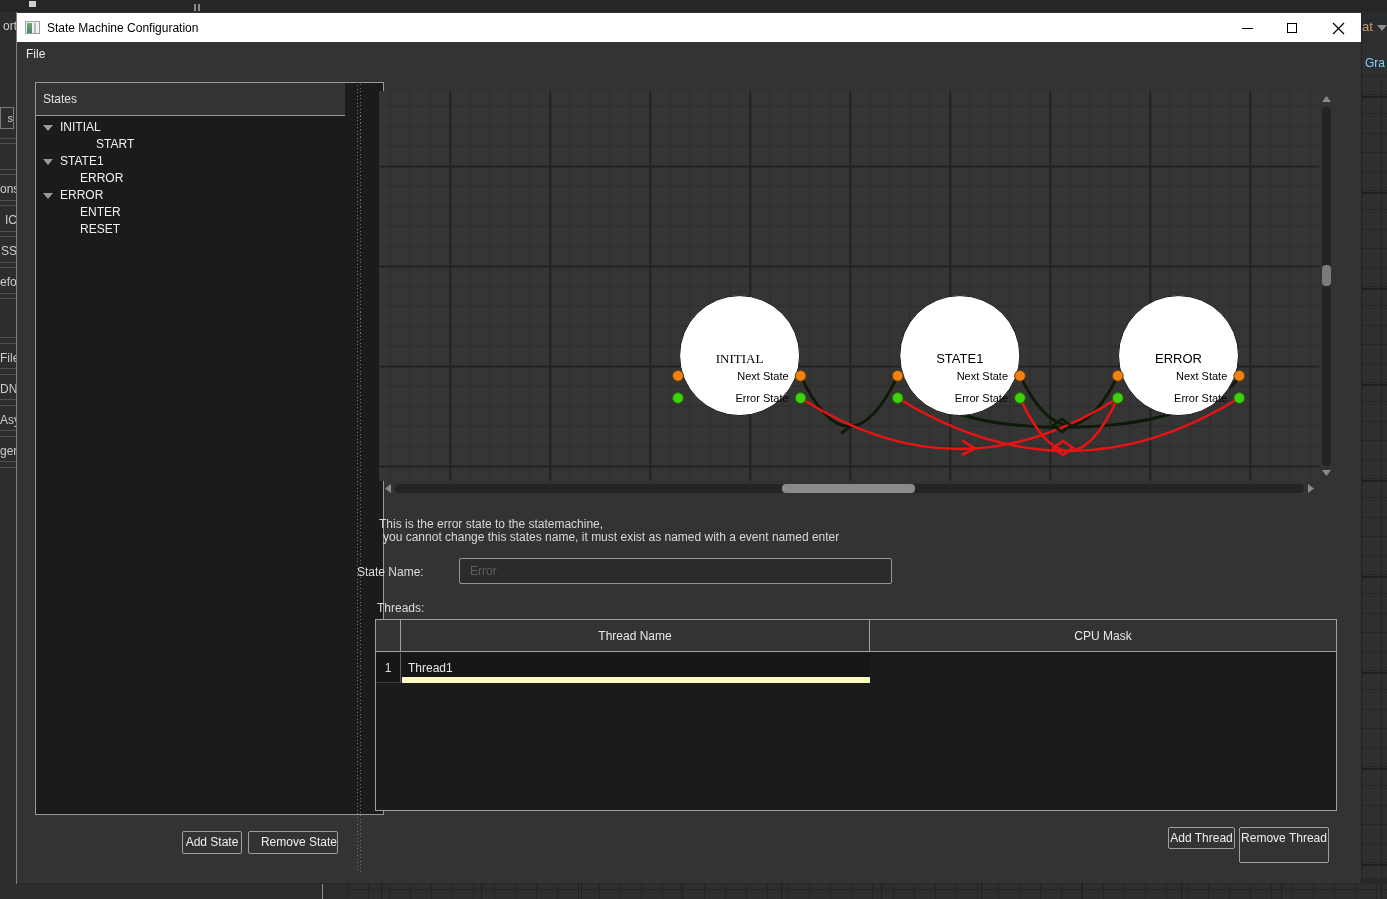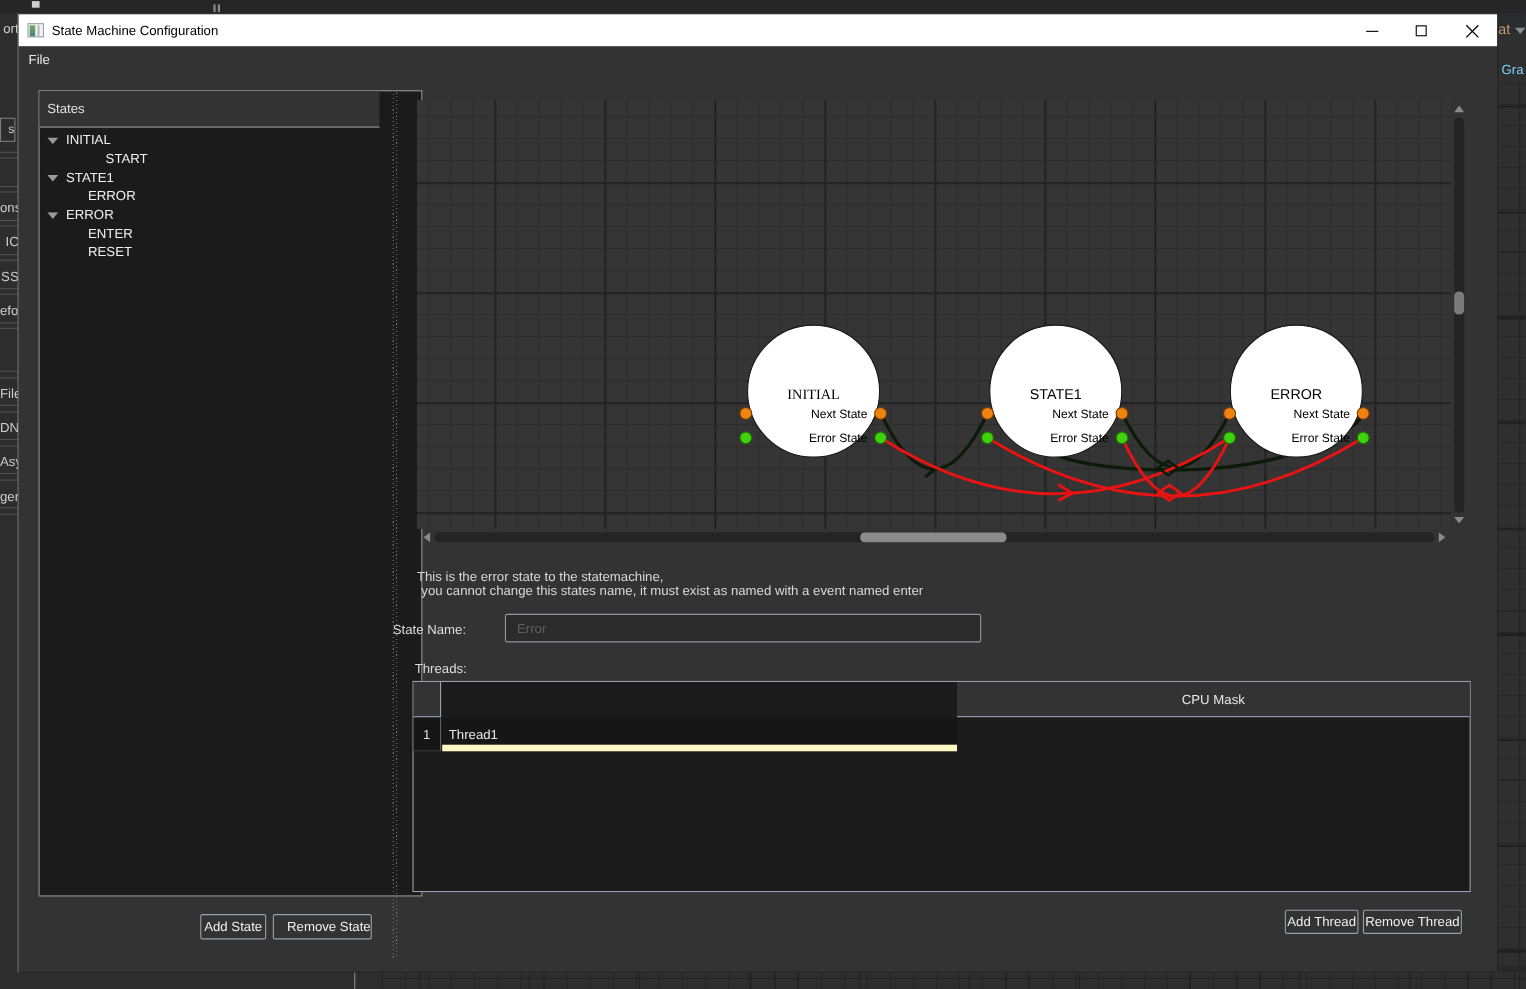--- a/index.html
+++ b/index.html
@@ -211,22 +211,23 @@
     <div class="abs" style="left:366px;top:518px;color:#d8d8d8;font-size:12px;">you cannot change this states name, it must exist as named with a event named enter</div>
 
     <div class="abs" style="left:340px;top:553px;width:91px;text-align:left;color:#dddddd;font-size:12px;">State Name:</div>
     <div class="abs" style="left:442px;top:546px;width:433px;height:26px;background:#2b2b2b;border:1px solid #8f969e;border-radius:2px;">
       <div class="abs" style="left:10px;top:0;height:24px;line-height:24px;color:#5e5e5e;font-size:12px;">Error</div>
     </div>
 
     <div class="abs" style="left:360px;top:589px;color:#dddddd;font-size:12px;">Threads:</div>
     <div class="abs" id="table" style="left:358px;top:607px;width:962px;height:192px;border:1px solid #98a0a8;background:#1b1b1b;">
       <div class="abs" style="left:0;top:0;width:25px;height:32px;background:#333333;border-right:1px solid #98a0a8;border-bottom:1px solid #98a0a8;"></div>
+      <div class="abs" style="left:25px;top:0;width:469px;height:32px;background:#333333;border-right:1px solid #98a0a8;border-bottom:1px solid #98a0a8;color:#e8e8e8;font-size:12px;text-align:center;line-height:32px;">Thread Name</div>
       <div class="abs" style="left:494px;top:0;width:466px;height:32px;background:#333333;border-bottom:1px solid #98a0a8;color:#e8e8e8;font-size:12px;text-align:center;line-height:32px;">CPU Mask</div>
       <div class="abs" style="left:0;top:33px;width:25px;height:30px;background:#161616;border-right:1px solid #595f66;color:#dddddd;font-size:12px;text-align:center;line-height:30px;border-bottom:1px solid #3a3a3a;">1</div>
       <div class="abs" style="left:26px;top:33px;width:468px;height:30px;background:#161616;color:#e8e8e8;font-size:12px;line-height:30px;border-bottom:6px solid #fef9c3;"><span style="margin-left:6px;">Thread1</span></div>
     </div>
 
     <div class="btn" style="left:1151px;top:815px;width:67px;height:22px;line-height:20px;">Add Thread</div>
-    <div class="btn" style="left:1222px;top:815px;width:90px;height:22px;line-height:20px;">Remove Thread</div>
+    <div class="btn" style="left:1222px;top:815px;width:90px;height:36px;line-height:20px;">Remove Thread</div>
   </div>
 
 </div>
 
 </body></html>

